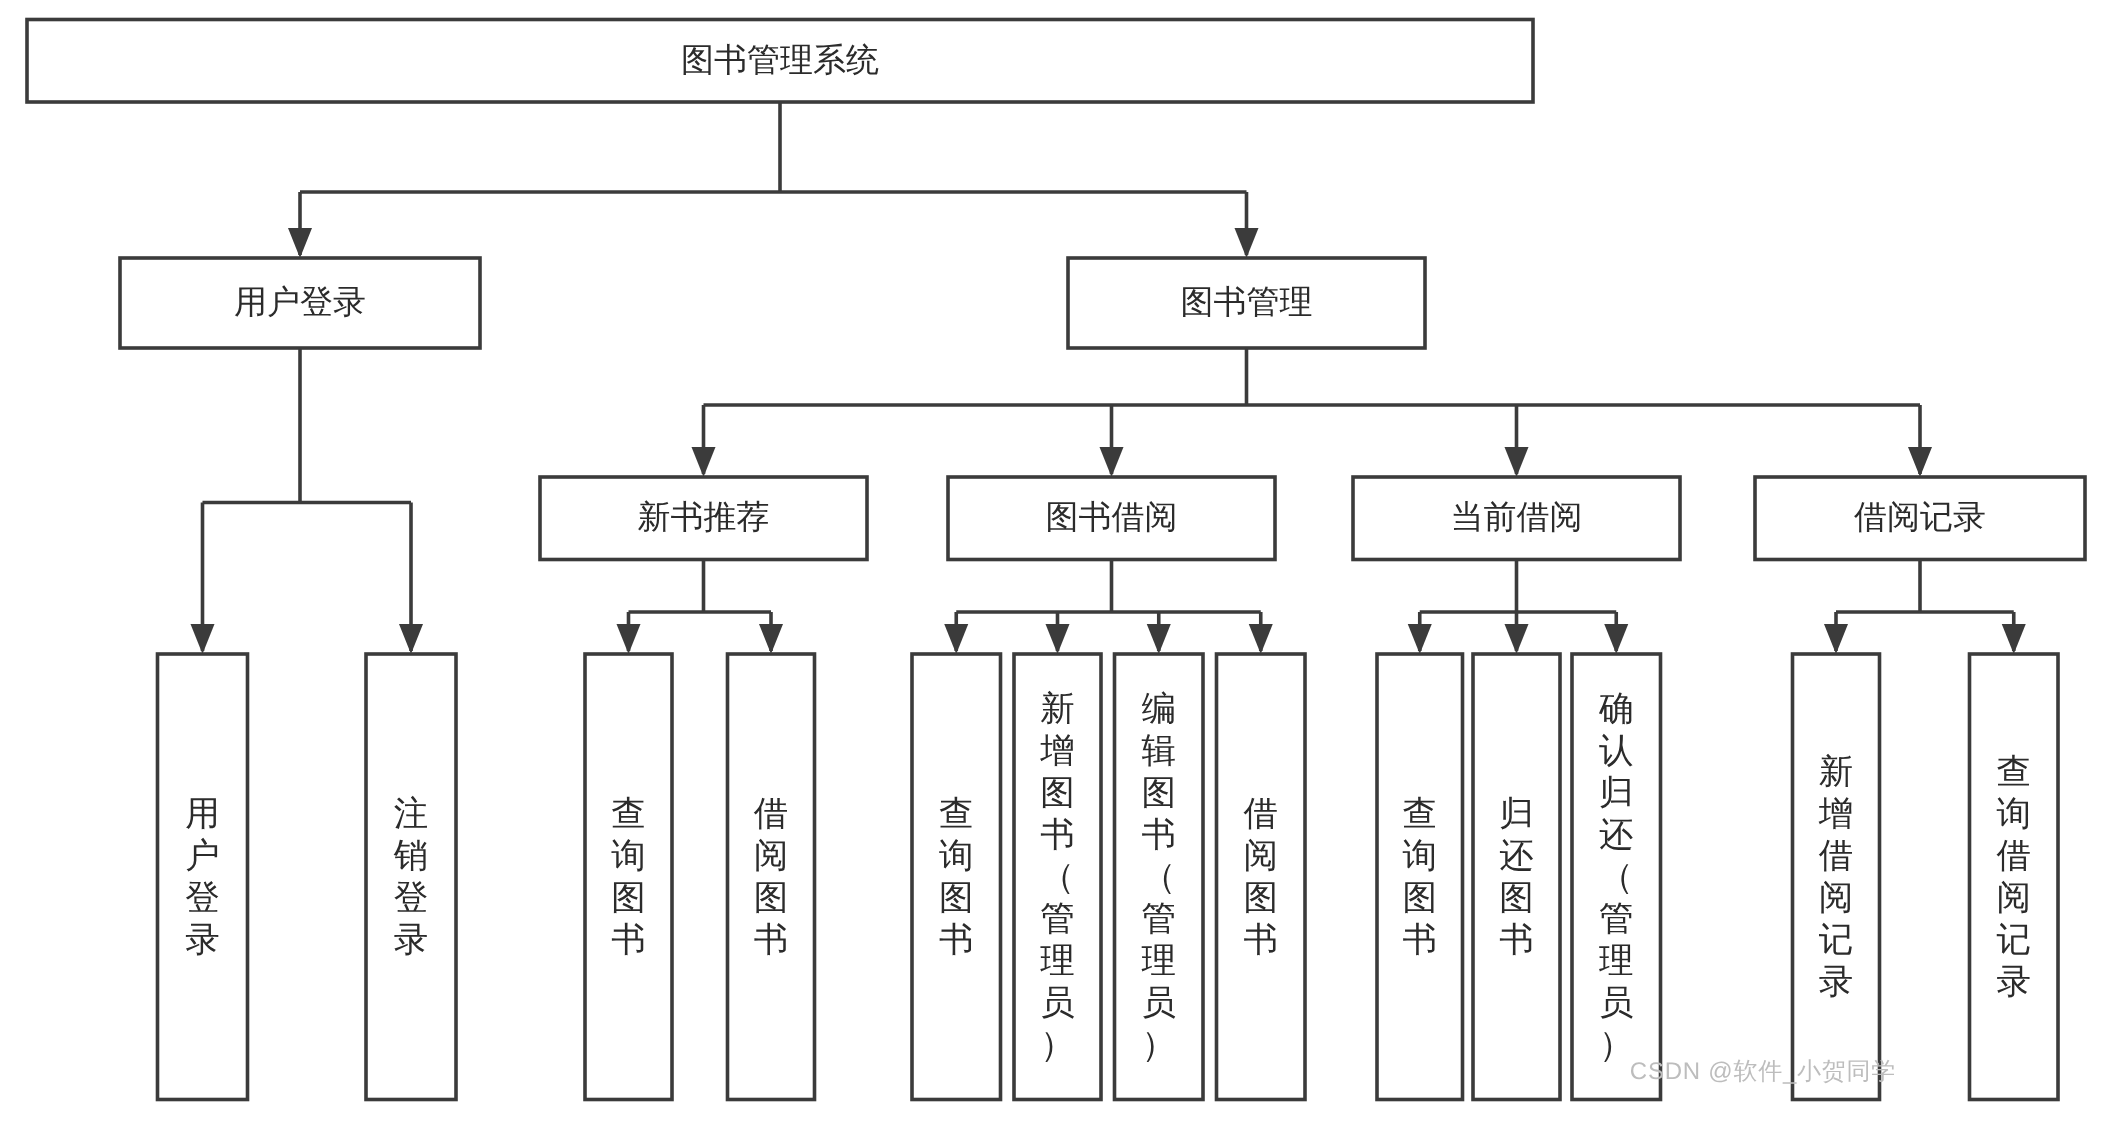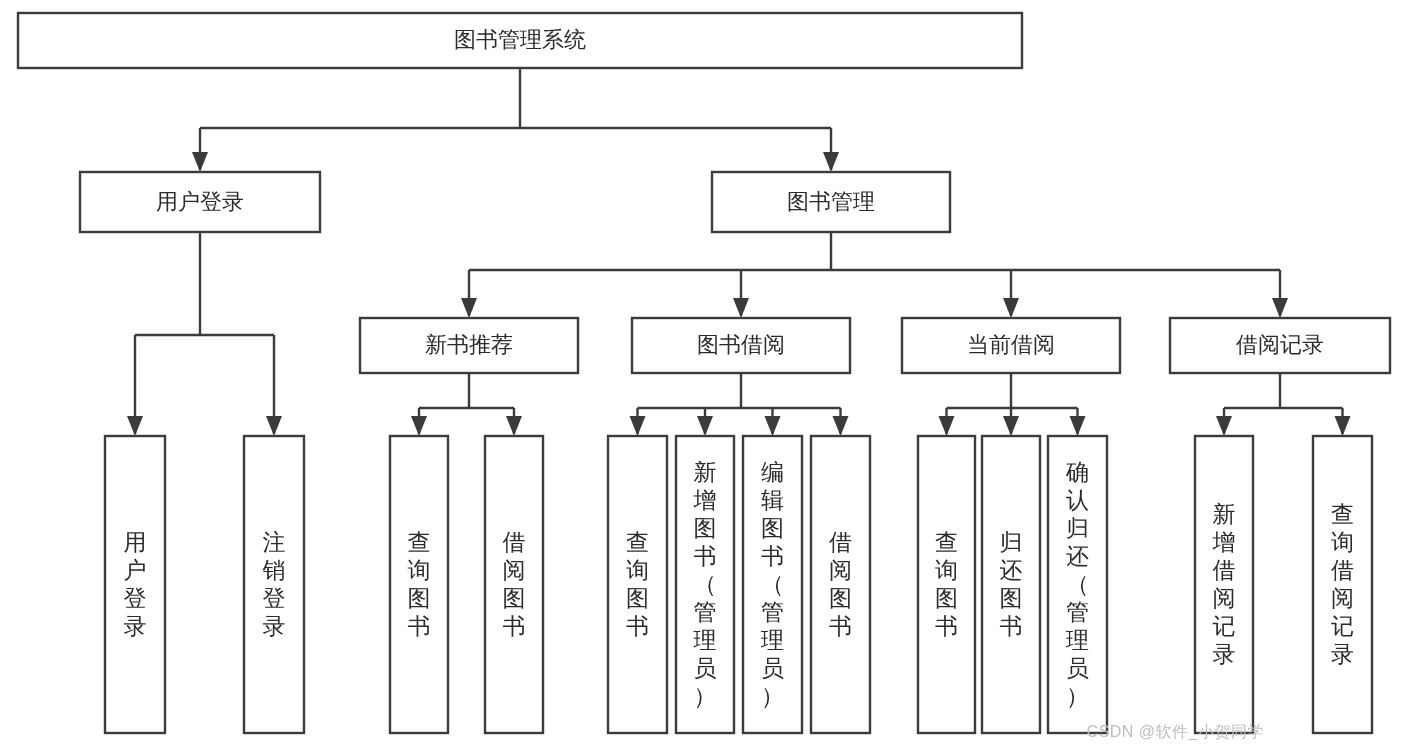--- a/index.html
+++ b/index.html
@@ -6,21 +6,21 @@
   body{width:1405px;height:747px;overflow:hidden;
        font-family:"Liberation Sans","DejaVu Sans",sans-serif;}
   #diagram-root{position:relative;width:1272px;height:747px;background:#ffffff;}
   svg.canvas{position:absolute;left:0;top:0;width:1405px;height:747px;}
   .node-box{fill:#ffffff;stroke:#3b3b3b;stroke-width:2.4;}
   .conn{stroke:#3b3b3b;stroke-width:2.4;fill:none;stroke-linecap:butt;}
   .arrowhead{fill:#3b3b3b;stroke:none;}
   .node-label{fill:#2b2b2b;font-family:"Liberation Sans","DejaVu Sans",sans-serif;}
   .label-h{font-size:22px;text-anchor:middle;dominant-baseline:middle;}
   .label-v{font-size:23px;text-anchor:middle;}
-  .watermark{position:absolute;right:8px;bottom:4px;color:#bdbdbd;
+  .watermark{position:absolute;right:8px;bottom:22px;color:#bdbdbd;
              font-size:16px;letter-spacing:.5px;white-space:nowrap;
              font-family:"Liberation Sans","DejaVu Sans",sans-serif;}
 </style>
 </head>
 <body>
 
 <div id="diagram-root">
   <svg class="canvas" viewBox="0 0 1405 747" xmlns="http://www.w3.org/2000/svg">
     <g id="connector-layer">
         <line x1="520" y1="68" x2="520" y2="128" class="conn"></line>

